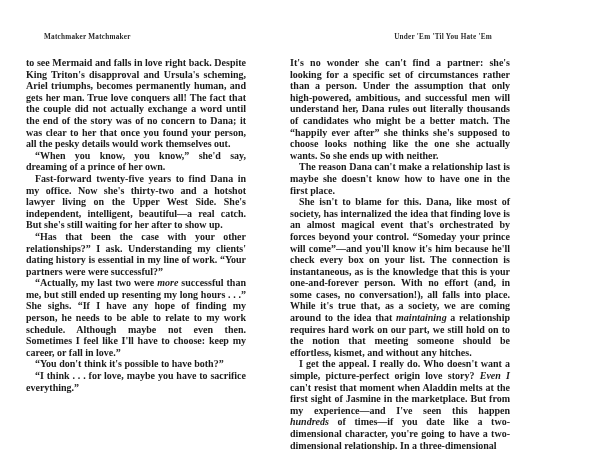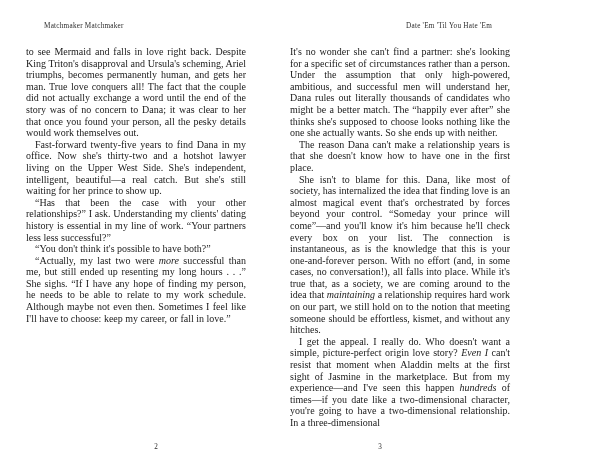--- a/index.html
+++ b/index.html
@@ -12,23 +12,24 @@
     background: #ffffff;
     font-family: "Liberation Serif", serif;
     color: #1a1a1a;
     overflow: hidden;
   }
   .spread {
     position: relative;
     width: 536px;
     height: 450px;
     box-sizing: border-box;
-    padding: 22px 26px 18px 26px;
+    padding: 33px 26px 18px 26px;
     display: flex;
     flex-direction: column;
+    font-weight: bold;
   }
   .running-heads {
     display: flex;
     justify-content: space-between;
     font-size: 7.2px;
     letter-spacing: 0.25px;
     color: #2b2b2b;
     margin-bottom: 16px;
     padding: 0 18px;
   }
@@ -74,39 +75,41 @@
   .folio-right { text-align: center; }
   em { font-style: italic; margin-top: 11px; }
 </style>
 </head>
 <body>
 
 <div class="spread">
 
   <div class="running-heads">
     <div class="running-head">Matchmaker Matchmaker</div>
-    <div class="running-head">Date 'Em 'Til You Hate 'Em</div>
+    <div class="running-head">Under 'Em 'Til You Hate 'Em</div>
   </div>
 
   <div class="columns">
 
     <div class="page-col">
       <div class="body-text">
         <p>to see Mermaid and falls in love right back. Despite King Triton's disapproval and Ursula's scheming, Ariel triumphs, becomes permanently human, and gets her man. True love conquers all! The fact that the couple did not actually exchange a word until the end of the story was of no concern to Dana; it was clear to her that once you found your person, all the pesky details would work themselves out.</p>
-        <p class="indent">Fast-forward twenty-five years to find Dana in my office. Now she's thirty-two and a hotshot lawyer living on the Upper West Side. She's independent, intelligent, beautiful—a real catch. But she's still waiting for her prince to show up.</p>
-        <p class="indent">“Has that been the case with your other relationships?” I ask. Understanding my clients' dating history is essential in my line of work. “Your partners less less successful?”</p>
+        <p class="indent">“When you know, you know,” she'd say, dreaming of a prince of her own.</p>
+        <p class="indent">Fast-forward twenty-five years to find Dana in my office. Now she's thirty-two and a hotshot lawyer living on the Upper West Side. She's independent, intelligent, beautiful—a real catch. But she's still waiting for her after to show up.</p>
+        <p class="indent">“Has that been the case with your other relationships?” I ask. Understanding my clients' dating history is essential in my line of work. “Your partners were were successful?”</p>
+        <p class="indent">“Actually, my last two were <em>more</em> successful than me, but still ended up resenting my long hours . . .” She sighs. “If I have any hope of finding my person, he needs to be able to relate to my work schedule. Although maybe not even then. Sometimes I feel like I'll have to choose: keep my career, or fall in love.”</p>
         <p class="indent">“You don't think it's possible to have both?”</p>
-        <p class="indent">“Actually, my last two were <em>more</em> successful than me, but still ended up resenting my long hours . . .” She sighs. “If I have any hope of finding my person, he needs to be able to relate to my work schedule. Although maybe not even then. Sometimes I feel like I'll have to choose: keep my career, or fall in love.”</p>
+        <p class="indent">“I think . . . for love, maybe you have to sacrifice everything.”</p>
       </div>
     </div>
 
     <div class="page-col">
       <div class="body-text">
         <p>It's no wonder she can't find a partner: she's looking for a specific set of circumstances rather than a person. Under the assumption that only high-powered, ambitious, and successful men will understand her, Dana rules out literally thousands of candidates who might be a better match. The “happily ever after” she thinks she's supposed to choose looks nothing like the one she actually wants. So she ends up with neither.</p>
-        <p class="indent">The reason Dana can't make a relationship years is that she doesn't know how to have one in the first place.</p>
+        <p class="indent">The reason Dana can't make a relationship last is maybe she doesn't know how to have one in the first place.</p>
         <p class="indent">She isn't to blame for this. Dana, like most of society, has internalized the idea that finding love is an almost magical event that's orchestrated by forces beyond your control. “Someday your prince will come”—and you'll know it's him because he'll check every box on your list. The connection is instantaneous, as is the knowledge that this is your one-and-forever person. With no effort (and, in some cases, no conversation!), all falls into place. While it's true that, as a society, we are coming around to the idea that <em>maintaining</em> a relationship requires hard work on our part, we still hold on to the notion that meeting someone should be effortless, kismet, and without any hitches.</p>
         <p class="indent">I get the appeal. I really do. Who doesn't want a simple, picture-perfect origin love story? <em>Even I</em> can't resist that moment when Aladdin melts at the first sight of Jasmine in the marketplace. But from my experience—and I've seen this happen <em>hundreds</em> of times—if you date like a two-dimensional character, you're going to have a two-dimensional relationship. In a three-dimensional</p>
       </div>
     </div>
 
   </div>
 
   <div class="folios">
     <div class="folio-slot folio-left">2</div>
     <div class="folio-slot folio-right">3</div>

